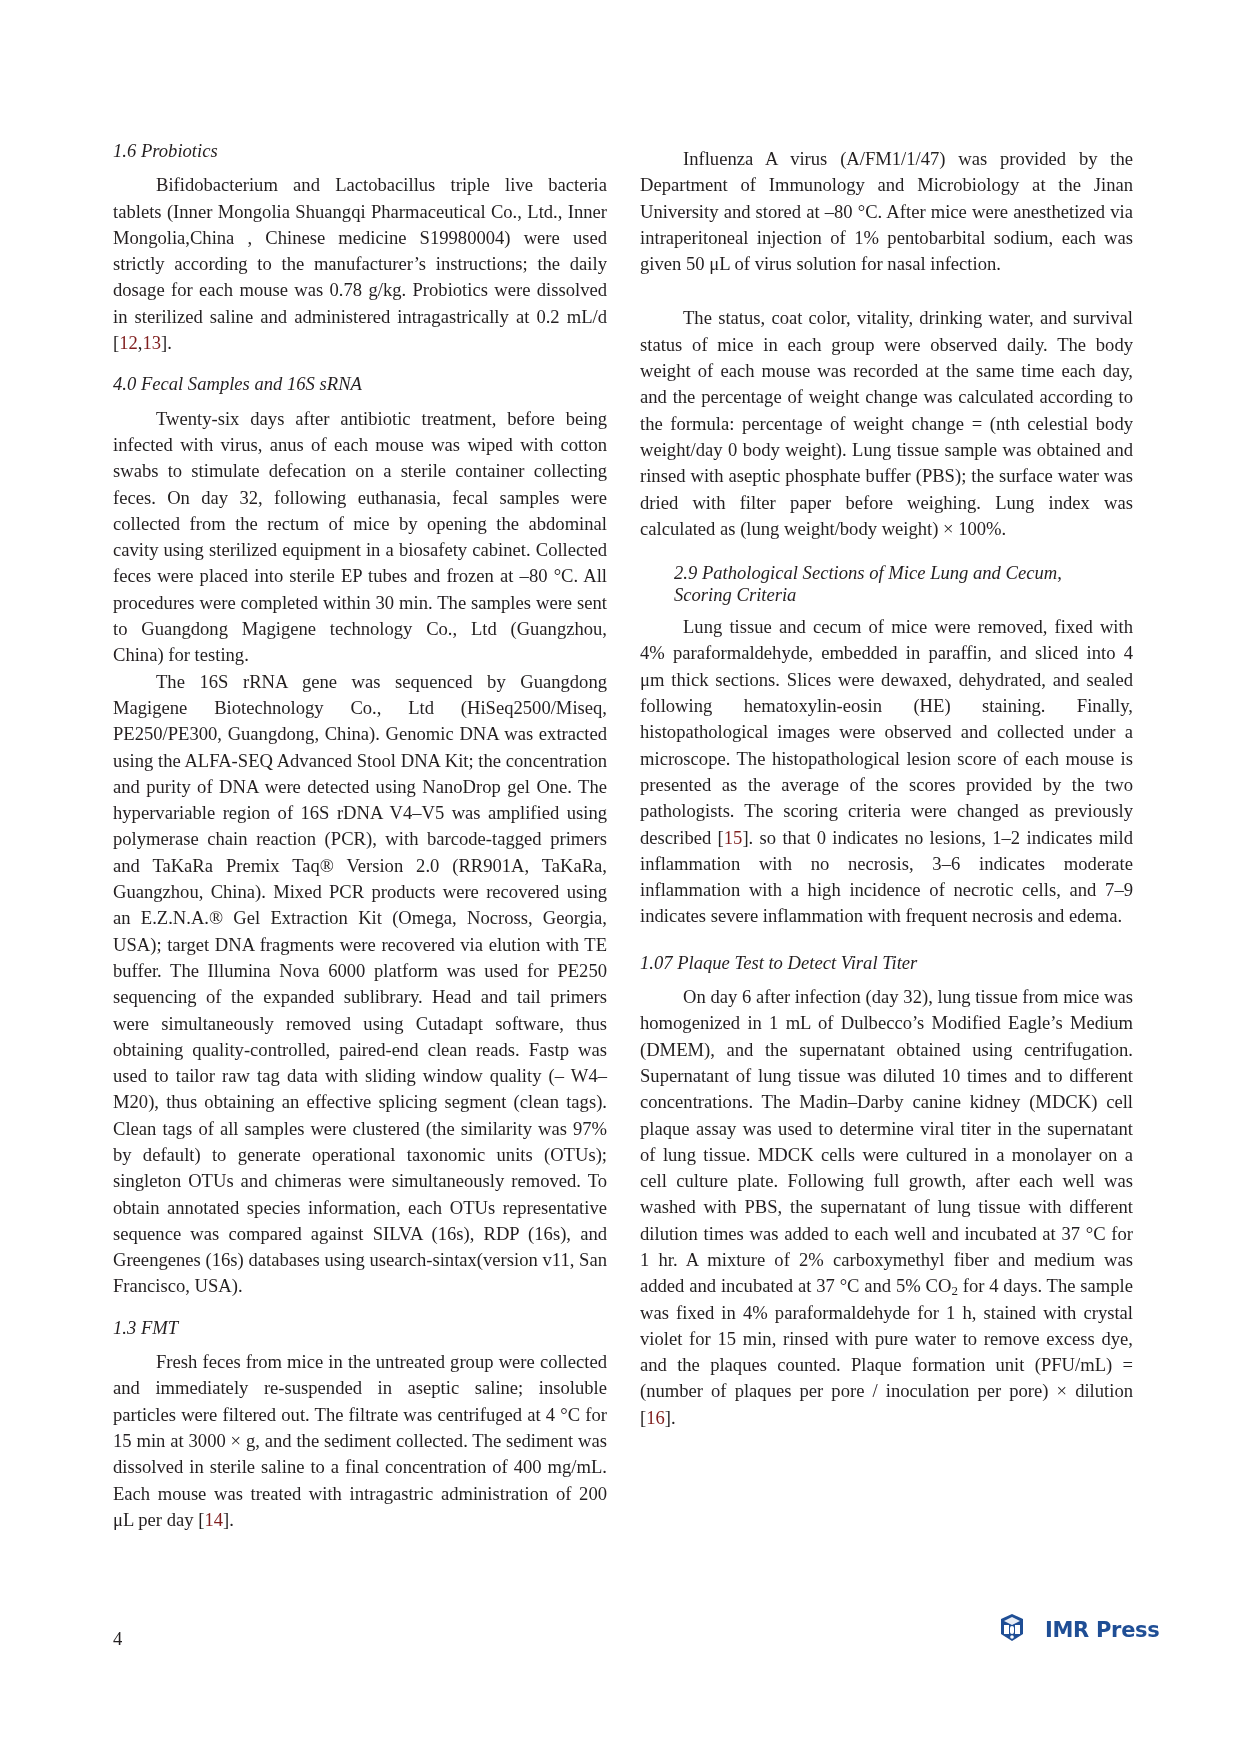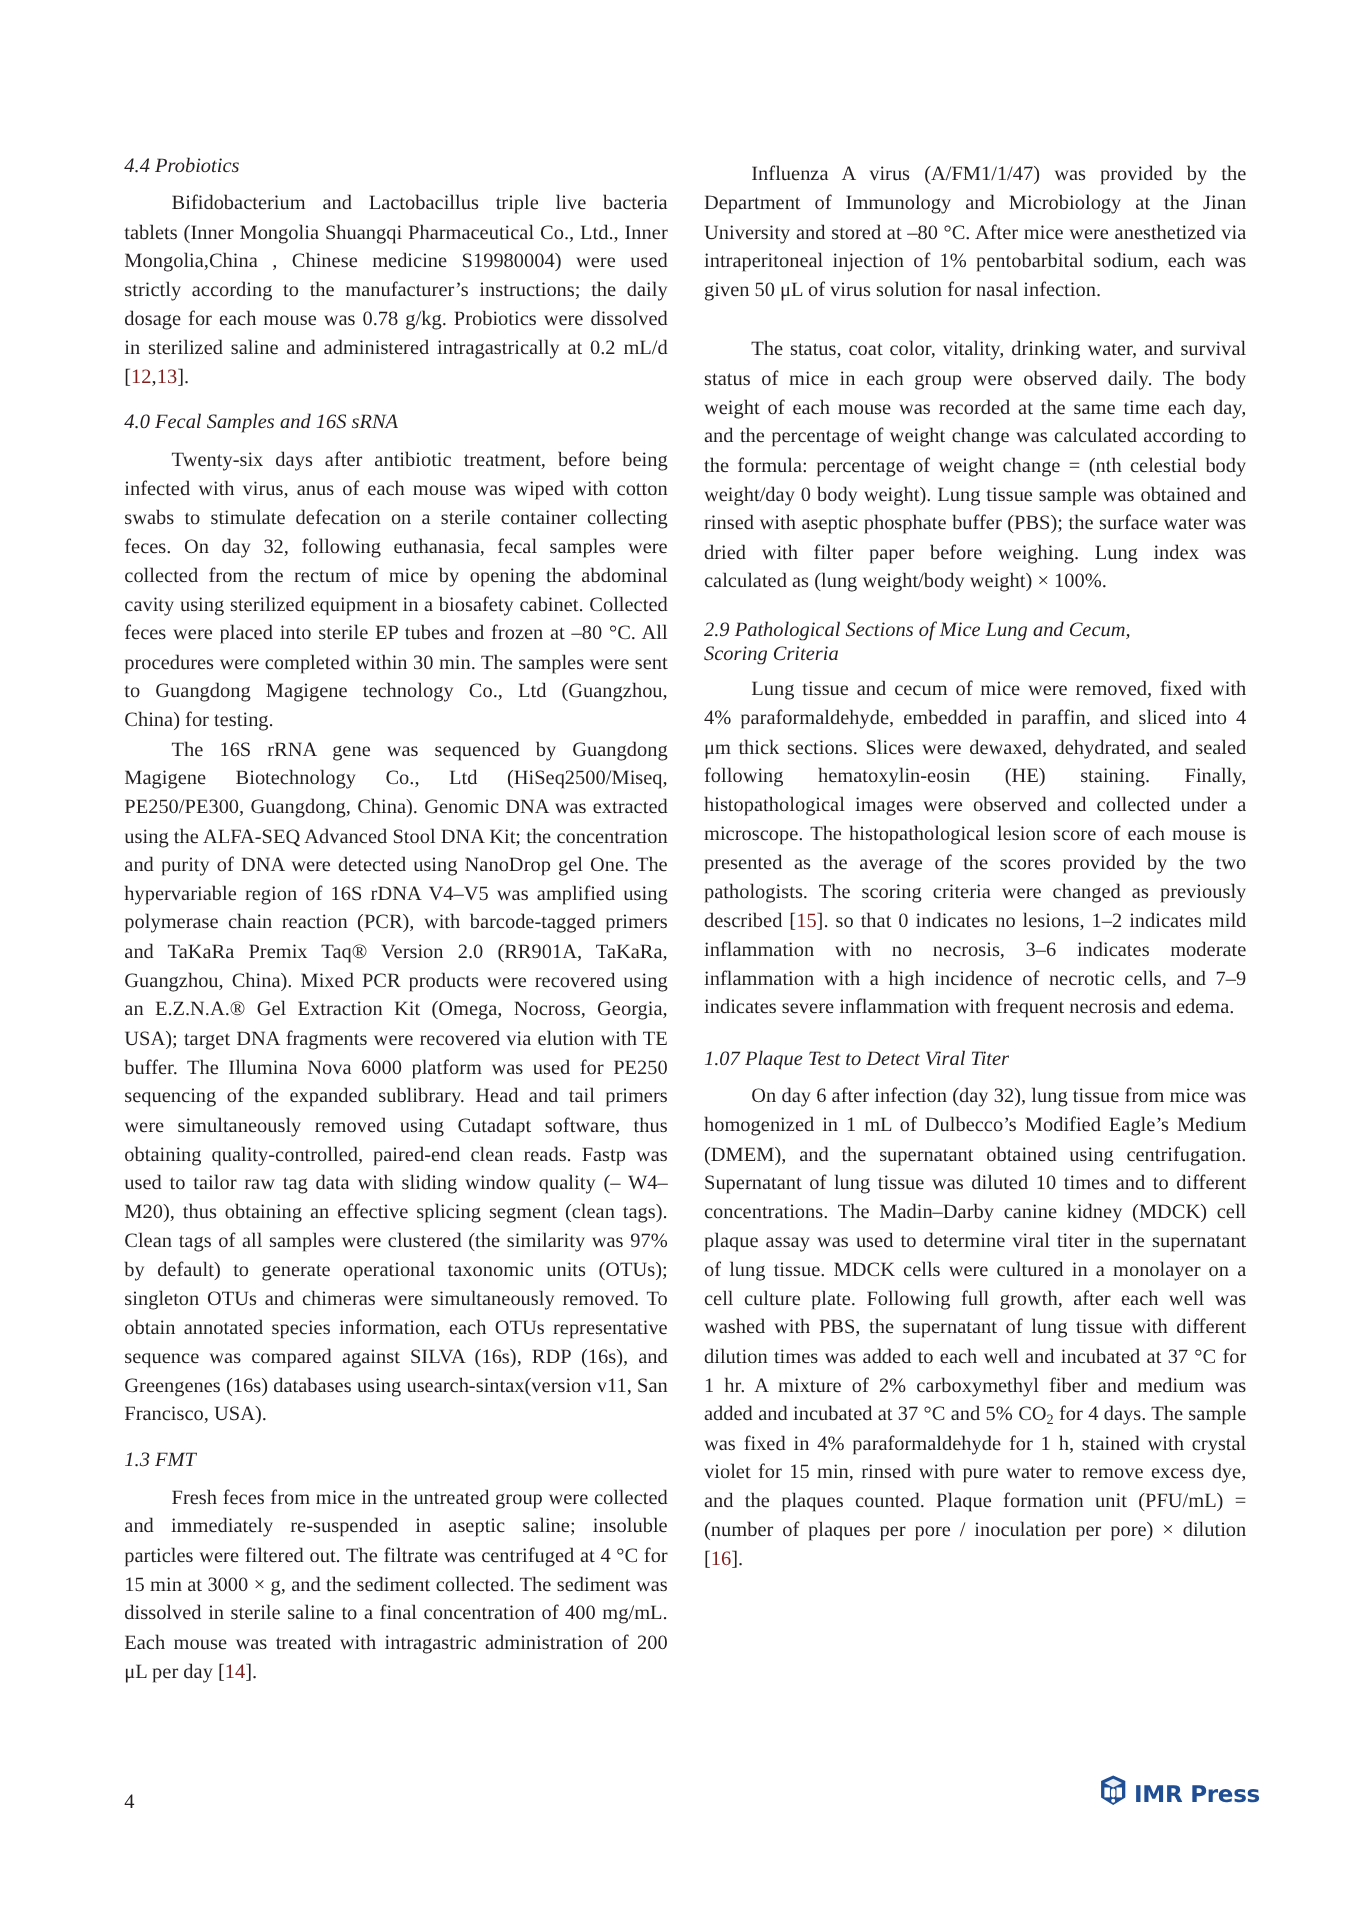--- a/index.html
+++ b/index.html
@@ -2,38 +2,38 @@
 <html><head>
 <meta charset="utf-8">
 <style>
   html, body { margin: 0; padding: 0; background: #ffffff; }
   body { width: 1240px; height: 1753px; position: relative; overflow: hidden;
          font-family: "Liberation Serif", "DejaVu Serif", serif; color: #231f20; }
   .col { position: absolute; top: 138px; width: 494px; font-size: 18.6px; line-height: 26.3px; }
   .col.left { left: 113px; }
   .col.right { left: 640px; width: 493px; }
   .sec-head { font-style: italic; margin: 0; font-size: 18.6px; line-height: 26.3px; font-weight: normal; }
-  .sec-head.two-line { line-height: 22px; }
+  .sec-head.two-line { line-height: 22px; margin-left: 34px; }
   p.body { margin: 0; text-align: justify; text-indent: 43px; hyphens: manual; }
   .gap-sm { height: 8px; }
   .gap-md { height: 15px; }
   .gap-lg { height: 20px; }
   .cite { color: #7f1d1d; }
   .it { }
   sub { font-size: 70%; line-height: 0; vertical-align: -0.25em; }
   .page-num { position: absolute; left: 113px; top: 1628px; font-size: 18.6px; }
-  .logo { position: absolute; left: 999px; top: 1613px; display: flex; align-items: center; gap: 6px; }
+  .logo { position: absolute; left: 999px; top: 1613px; display: flex; align-items: center; gap: 20px; }
   .logo-text { font-family: "DejaVu Sans", "Liberation Sans", sans-serif; font-weight: bold; font-size: 21px; color: #1f4e95; letter-spacing: -0.3px; }
 </style>
 </head>
 <body>
 
 <div class="col left">
   <section>
-    <h3 class="sec-head">4.4 Probiotics</h3>
+    <h3 class="sec-head">1.6 Probiotics</h3>
     <div class="gap-sm"></div>
     <p class="body"><span class="it">Bifidobacterium and Lactobacillus</span><span> triple live bacteria tablets (Inner Mongolia Shuangqi Pharmaceutical Co., Ltd., Inner Mongolia,China , Chinese medicine S19980004) were used strictly according to the manufacturer’s instructions; the daily dosage for each mouse was 0.78 g/kg. Probiotics were dissolved in sterilized saline and administered intragastrically at 0.2 mL/d [</span><a class="cite">12</a><span>,</span><a class="cite">13</a><span>].</span></p>
   </section>
   <div class="gap-md"></div>
   <section>
     <h3 class="sec-head">4.0 Fecal Samples and 16S sRNA</h3>
     <div class="gap-sm"></div>
     <p class="body">Twenty-six days after antibiotic treatment, before being infected with virus, anus of each mouse was wiped with cotton swabs to stimulate defecation on a sterile container collecting feces.  On day 32, following euthanasia, fecal samples were collected from the rectum of mice by opening the abdominal cavity using sterilized equipment in a biosafety cabinet.  Collected feces were placed into sterile EP tubes and frozen at –80 °C. All procedures were completed within 30 min.  The samples were sent to Guangdong Magigene technology Co., Ltd (Guangzhou, China) for testing.</p>
     <p class="body">The 16S rRNA gene was sequenced by Guangdong Magigene Biotechnology Co., Ltd (HiSeq2500/Miseq, PE250/PE300, Guangdong, China).  Genomic DNA was extracted using the ALFA-SEQ Advanced Stool DNA Kit; the concentration and purity of DNA were detected using NanoDrop gel One.  The hypervariable region of 16S rDNA V4–V5 was amplified using polymerase chain reaction (PCR), with barcode-tagged primers and TaKaRa Premix Taq® Version 2.0 (RR901A, TaKaRa, Guangzhou, China).  Mixed PCR products were recovered using an E.Z.N.A.® Gel Extraction Kit (Omega, Nocross, Georgia, USA); target DNA fragments were recovered via elution with TE buffer. The Illumina Nova 6000 platform was used for PE250 sequencing of the expanded sublibrary.  Head and tail primers were simultaneously removed using Cutadapt software, thus obtaining quality-controlled, paired-end clean reads.  Fastp was used to tailor raw tag data with sliding window quality (– W4–M20), thus obtaining an effective splicing segment (clean tags).  Clean tags of all samples were clustered (the similarity was 97% by default) to generate operational taxonomic units (OTUs); singleton OTUs and chimeras were simultaneously removed. To obtain annotated species information, each OTUs representative sequence was compared against SILVA (16s), RDP (16s), and Greengenes (16s) databases using usearch-sintax(version v11, San Francisco, USA).</p>
   </section>

